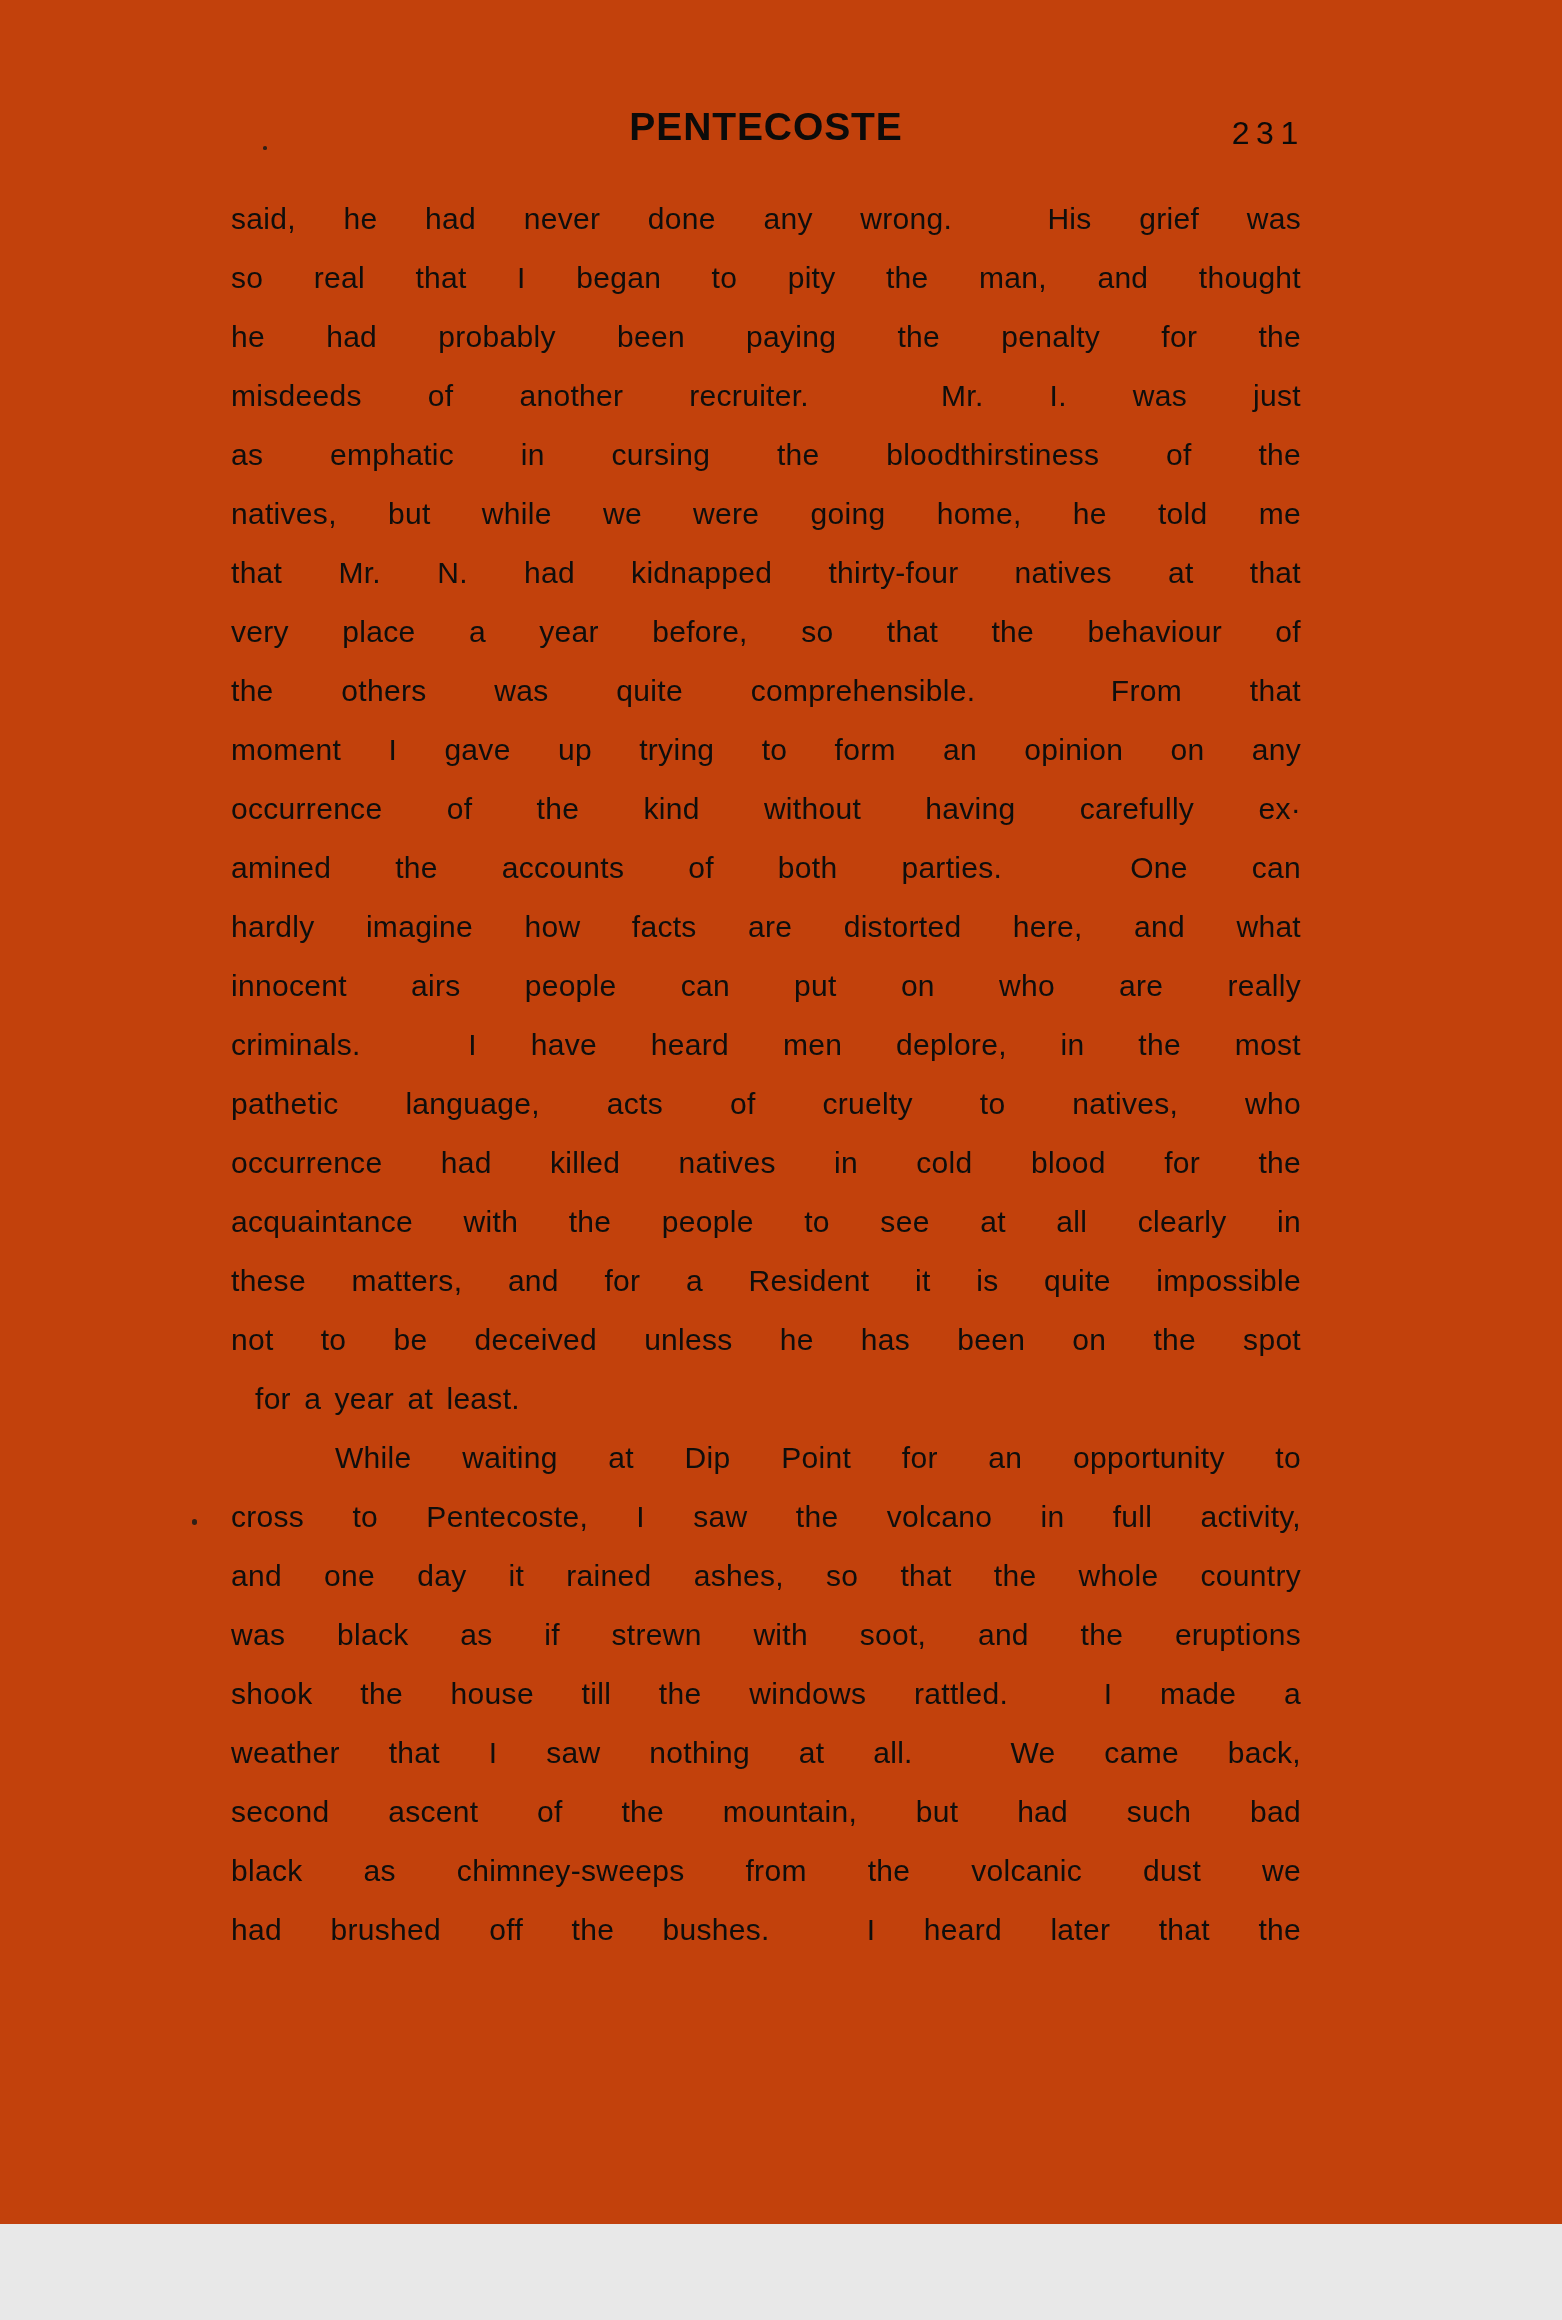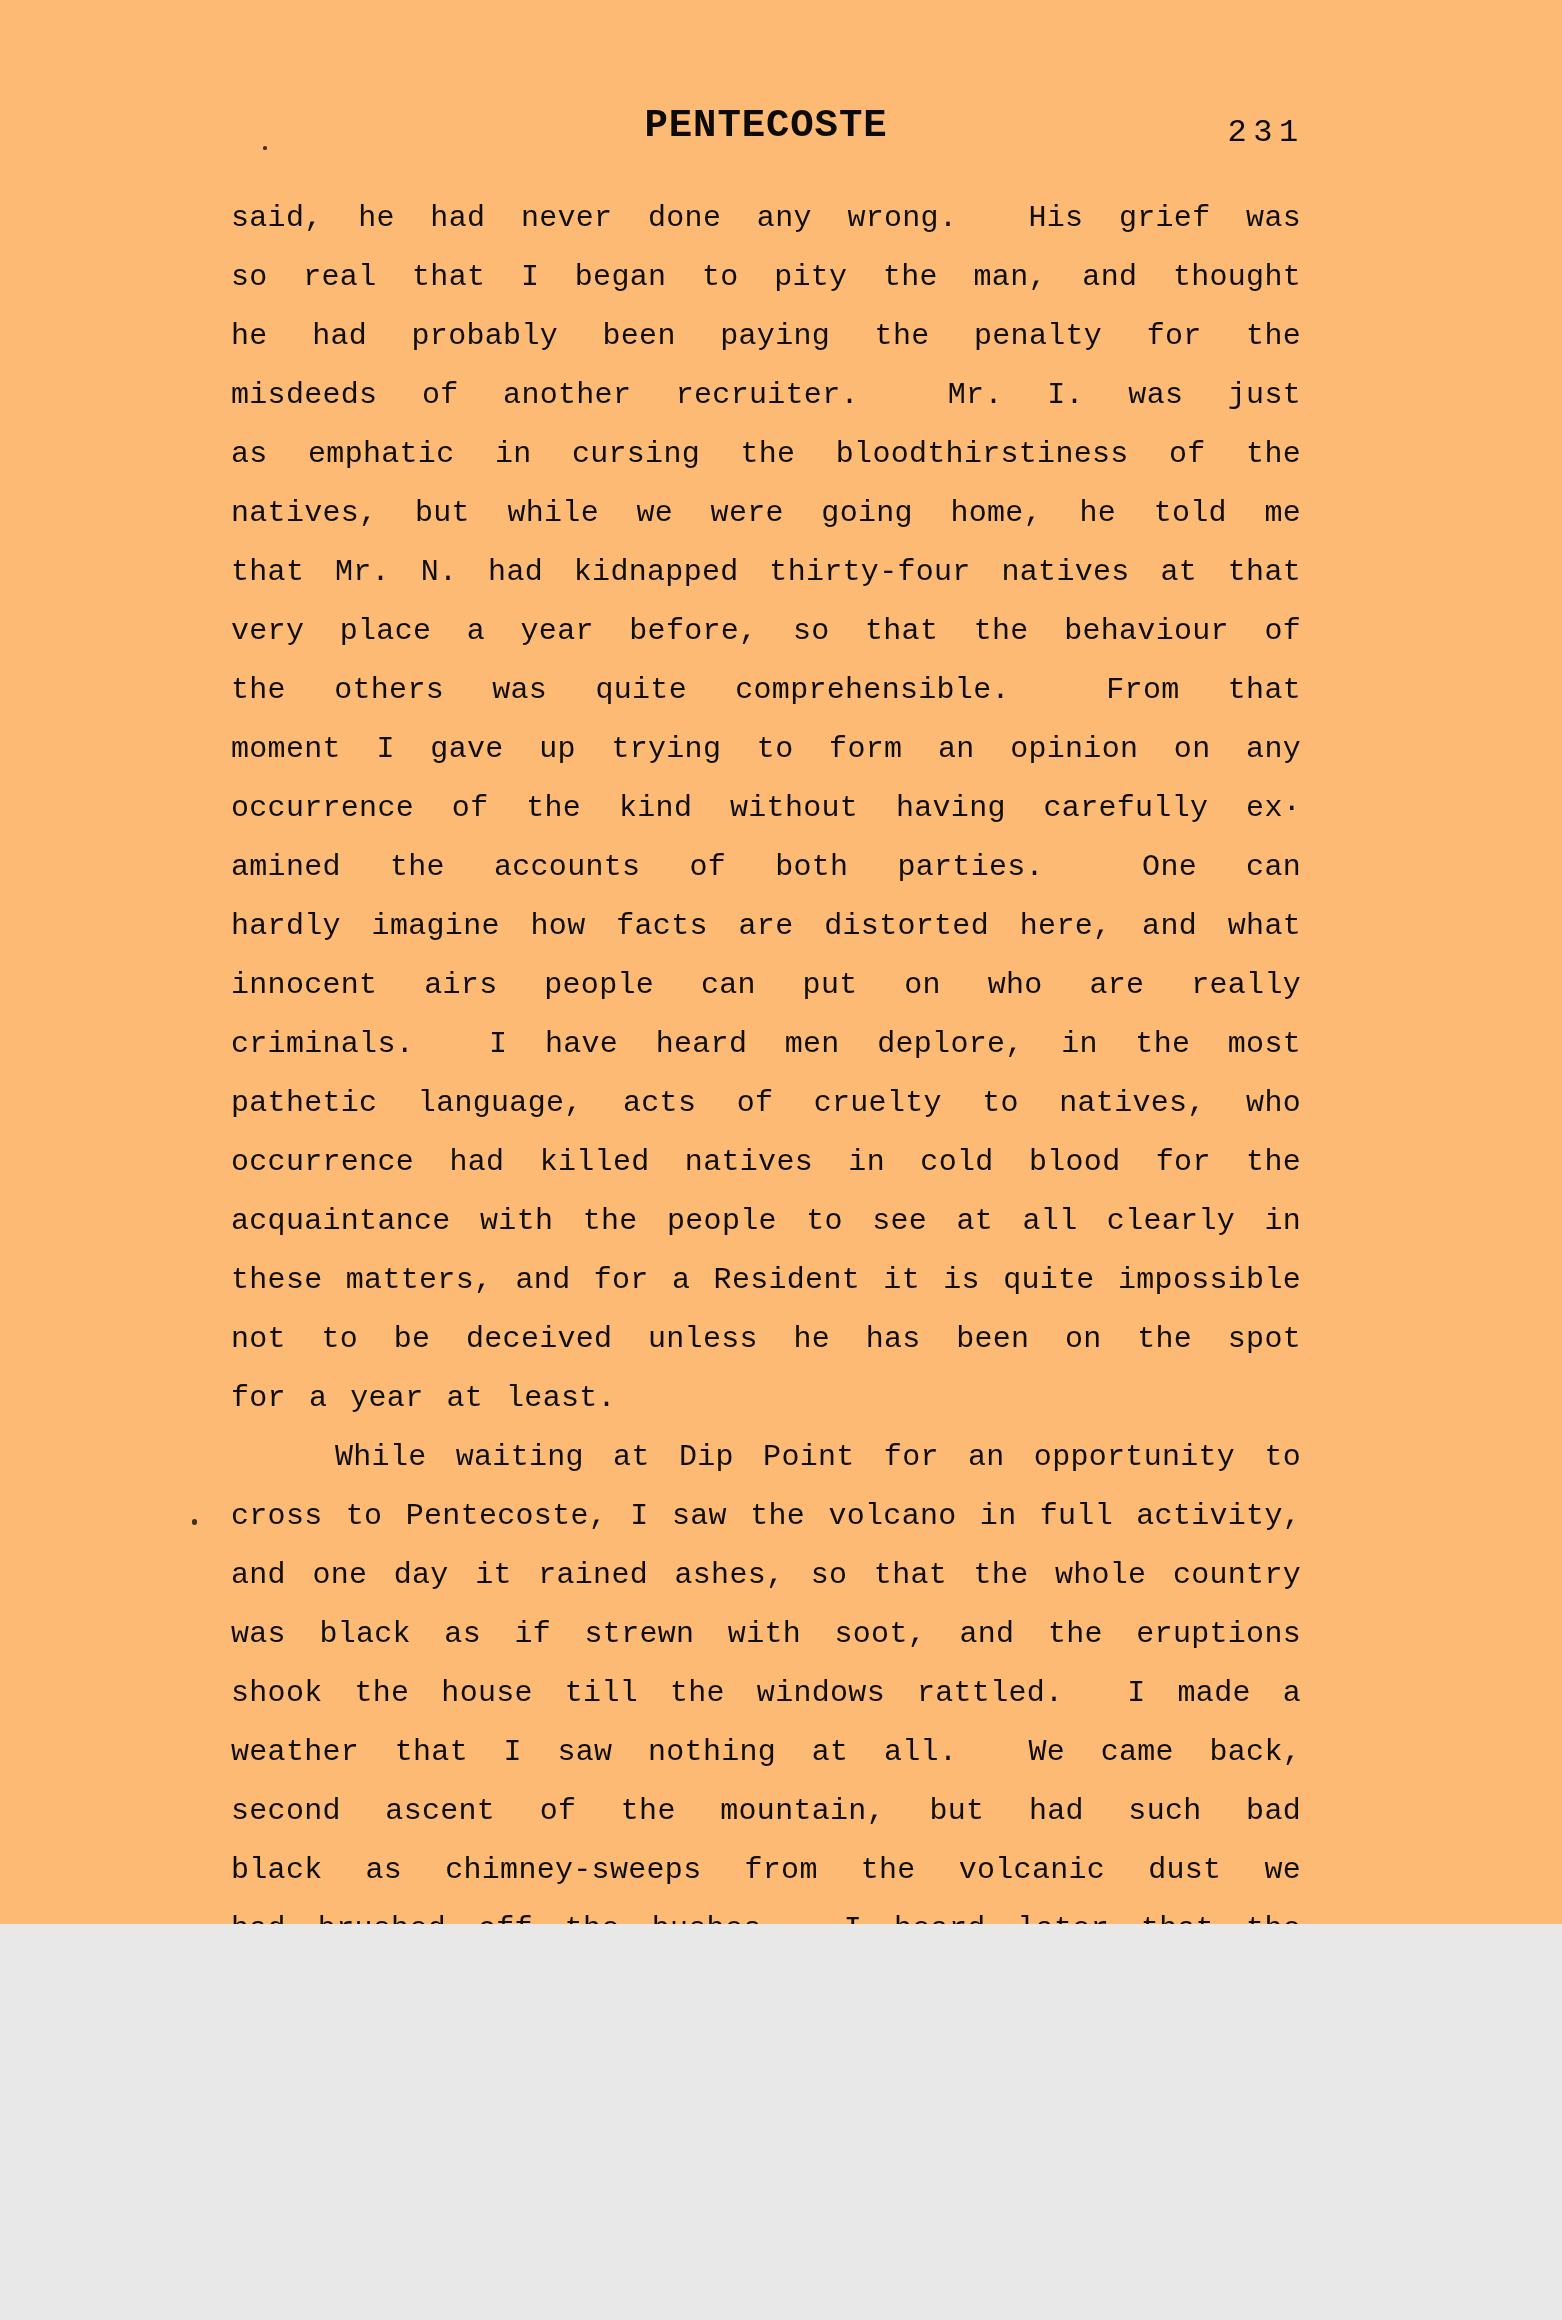--- a/index.html
+++ b/index.html
@@ -3,24 +3,24 @@
 <meta charset="utf-8">
 <style>
   html, body {
     margin: 0;
     padding: 0;
     background: #e8e8e8;
   }
   .page {
     position: relative;
     width: 1562px;
-    height: 1924px;
-    background: #fdba74;
+    height: 2224px;
+    background: #c2410c;
     overflow: hidden;
-    font-family: Liberation Mono, monospace;
+    font-family: Liberation Sans, sans-serif;
     color: #0f0e0c;
   }
   
   .running-head {
     position: absolute;
     left: 231px;
     top: 101px;
     width: 1070px;
     height: 52px;
   }
@@ -57,20 +57,21 @@
     line-height: 59px;
     font-size: 30px;
     letter-spacing: 0.3px;
     word-spacing: 4.7px;
     text-align: justify;
     text-align-last: justify;
     white-space: normal;
   }
   .line.flush-last {
     text-align-last: left;
+    margin-left: 24px;
   }
   .line.indent {
     text-indent: 104px;
   }
   
   .artifact {
     position: absolute;
     background: #1a1a18;
     border-radius: 50%;
     opacity: 0.85;

